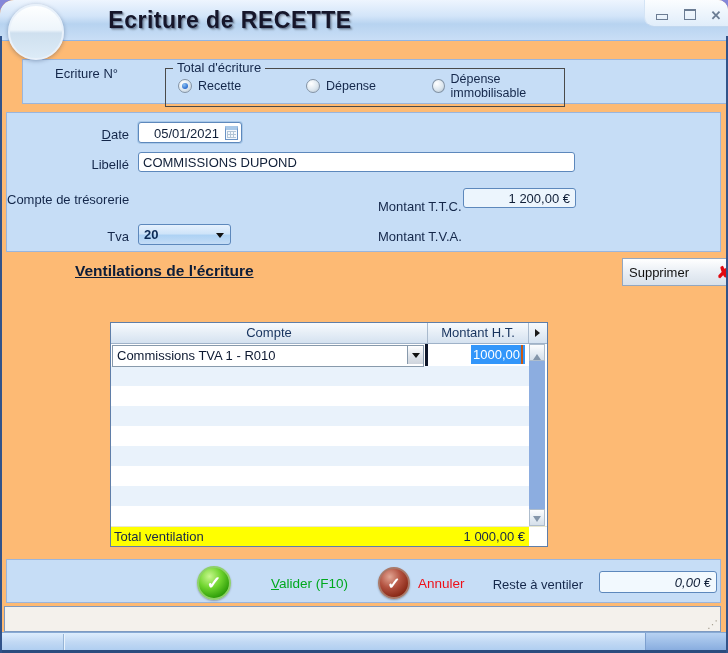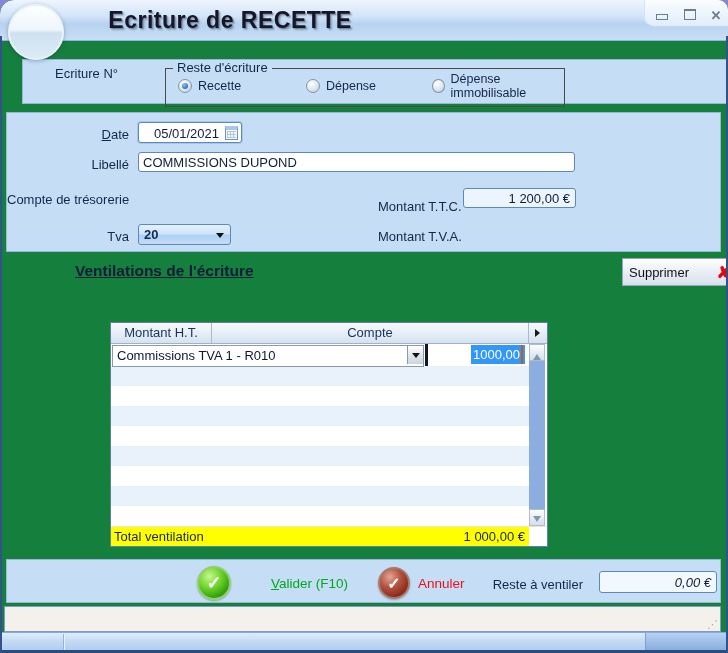--- a/index.html
+++ b/index.html
@@ -1,18 +1,18 @@
 <!DOCTYPE html>
 <html><head>
 <meta charset="utf-8">
 <style>
   html,body{margin:0;padding:0;}
   .desktop{position:relative;width:728px;height:653px;background:#8487d9;overflow:hidden;
            font-family:"Liberation Sans",sans-serif;color:#14274a;}
-  .window{position:absolute;inset:0;background:#15803d;border-radius:14px 10px 0 0;overflow:hidden;}
+  .window{position:absolute;inset:0;background:#fdba74;border-radius:14px 10px 0 0;overflow:hidden;}
 
   
   .titlebar{position:absolute;left:0;top:0;width:728px;height:40px;
     background:linear-gradient(180deg,#eef5fe 0%,#d3e5f9 40%,#b7d3f0 60%,#c9def6 100%);
     border-bottom:1px solid #8fb4e4;border-radius:14px 10px 0 0;}
   .sphere{position:absolute;left:8px;top:4px;width:52px;height:52px;border-radius:50%;z-index:20;
     background:linear-gradient(180deg,#feffff 0%,#eef5fb 46%,#cfe0ef 52%,#dcebf7 100%);
     border:2px solid #e9f1fa;box-shadow:0 1px 4px rgba(20,40,80,.35);}
   .apptitle{position:absolute;left:0;top:7px;width:460px;text-align:center;
     font-size:23px;font-weight:bold;color:#16162a;letter-spacing:.5px;
@@ -157,21 +157,21 @@
       <div class="wbtn" style="left:8px;"><span class="g-min"></span></div>
       <div class="wbtn" style="left:36px;"><span class="g-res"></span></div>
       <div class="wbtn" style="left:62px;"><span class="g-clo">✕</span></div>
     </div>
   </div>
   <div class="sphere"></div>
 
   <div class="panel p1">
     <div class="lbl" style="left:32px;top:6px;">Ecriture N°</div>
     <div class="num-field">1</div>
-    <div class="gtitle" style="left:150px;top:0;">Reste d'écriture</div>
+    <div class="gtitle" style="left:150px;top:0;">Total d'écriture</div>
     <div class="gbox" style="left:142px;top:8px;">
       <div class="ropt sel" style="left:12px;top:10px;">
         <span class="rdot"></span>
         <span class="rlbl">Recette</span>
       </div>
       <div class="ropt" style="left:140px;top:10px;">
         <span class="rdot"></span>
         <span class="rlbl">Dépense</span>
       </div>
       <div class="ropt" style="left:266px;top:10px;">
@@ -208,22 +208,22 @@
   </div>
 
   <div class="vhead-title">Ventilations de l'écriture</div>
   <div class="supprimer">
     <span>Supprimer</span>
     <span class="delx">✘</span>
   </div>
 
   <div class="vtable">
     <div class="thead">
+      <div class="hc hc1">Compte</div>
       <div class="hc hc2">Montant H.T.</div>
-      <div class="hc hc1">Compte</div>
       <div class="hc hc3">
             <span class="tri-r"></span>
           </div>
     </div>
     <div class="tbody">
       <div class="rows">
         <div class="trow row1">
           <div class="tc1">
             <div class="cellcombo">
               <span class="cctext">Commissions TVA 1 - R010</span>

